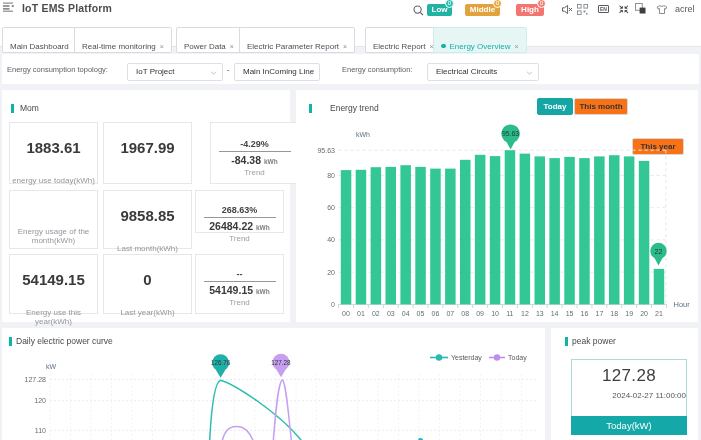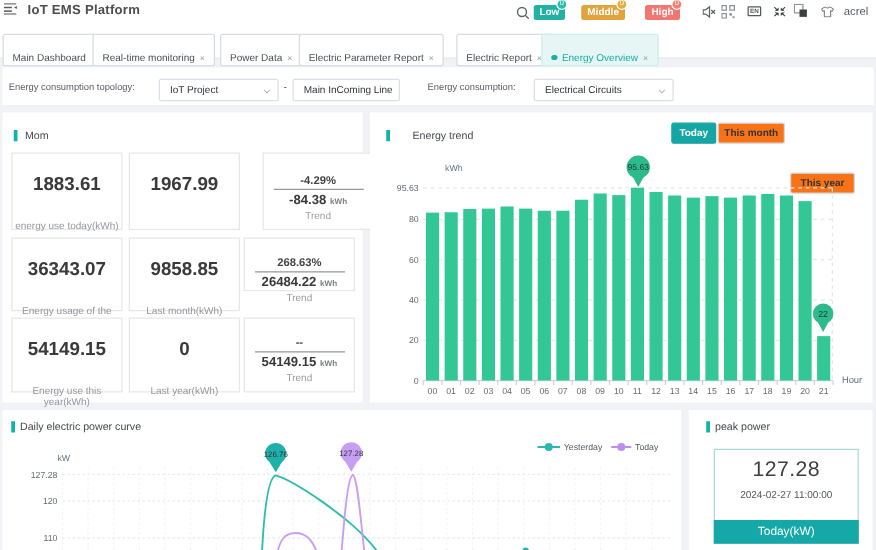--- a/index.html
+++ b/index.html
@@ -34,21 +34,21 @@
 .tcard .sep { height:1px; background:#979797; margin:2.5px auto 2px; }
 .tcard .big { font-size:10.5px; font-weight:bold; color:#3a3a3a; }
 .tcard .unit { font-size:6.5px; font-weight:bold; color:#7b7e83; }
 .tcard .trd { font-size:8px; color:#9a9da3; }
 
 .ebtn { position:absolute; height:17px; line-height:15px; font-size:8px; font-weight:bold; text-align:center; border:1px solid #d5d8dd; border-radius:2px; color:#2e3338; background:#f97316; }
 .ebtn.on { background:#16a5a5; border-color:#16a5a5; color:#fff; }
 
 #peakcard { position:absolute; left:20px; top:31px; width:116px; height:76px; border:1px solid #a9dbd9; background:#fff; text-align:center; }
 #peakval { font-size:17px; color:#3f3f3f; margin-top:6px; letter-spacing:0.3px; }
-#peakdate { font-size:8px; color:#52565c; margin-top:5px; }
+#peakdate { font-size:8px; color:#52565c; margin-top:5px;text-align:right; }
 #peakbtn { position:absolute; left:-1px; bottom:-1px; width:116px; height:19px; background:#14a8a8; color:#fff; font-size:9.5px; line-height:19px; text-align:center; }
 </style>
 </head>
 <body>
 <div id="app">
 
   <div id="header" class="abs"></div>
   <div id="title" class="abs">IoT EMS Platform</div>
 <svg class="abs" style="left:3px;top:2px;" width="11" height="10" viewBox="0 0 11 10">
 <rect x="0" y="0.5" width="10" height="1.2" fill="#8c8c8c"></rect>
@@ -136,21 +136,20 @@
       <div class="val">1967.99</div>
     </div>
     <div class="card tcard" style="left:193px;top:32px;width:89px;height:62px;margin-left:15px;">
       <div class="pct" style="margin-top:15.5px;">-4.29%</div>
       <div class="sep" style="width:72px;"></div>
       <div class="big">-84.38 <span class="unit">kWh</span></div>
       <div class="trd" style="margin-top:1.5px;">Trend</div>
     </div>
 
     <div class="card" style="left:7px;top:100px;width:89px;height:59px;">
-      <div class="val">36343.07</div>
       <div class="lbl">Energy usage of the<br>month(kWh)</div>
     </div>
     <div class="card" style="left:101px;top:100px;width:89px;height:59px;">
       <div class="val">9858.85</div>
       <div class="lbl">Last month(kWh)</div>
     </div>
     <div class="card tcard" style="left:193px;top:100px;width:89px;height:43px;">
       <div class="pct" style="margin-top:13.5px;">268.63%</div>
       <div class="sep" style="width:72px;"></div>
       <div class="big">26484.22 <span class="unit">kWh</span></div>

